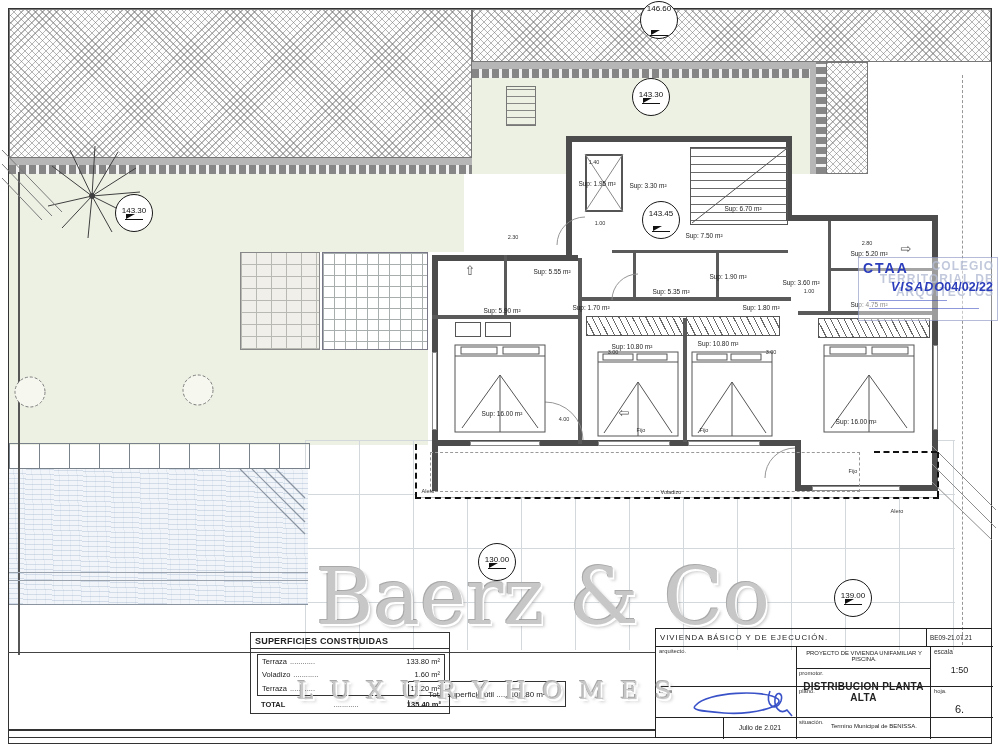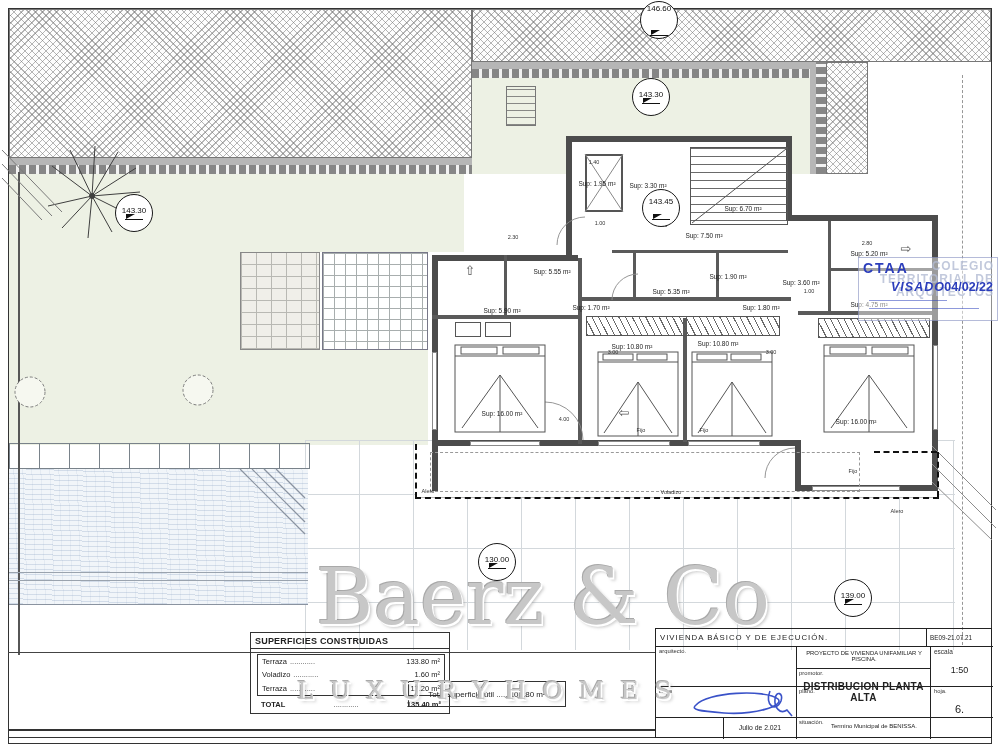--- a/index.html
+++ b/index.html
@@ -310,21 +310,21 @@
         <span class="bmline">
           <i></i>
         </span>
       </div>
       <div class="marker" style="left: 134px; top: 213px;">
         <span class="mtext">143.30</span>
         <span class="bmline">
           <i></i>
         </span>
       </div>
-      <div class="marker" style="left: 661px; top: 208px; gap: 9px;">
+      <div class="marker" style="left: 661px; top: 220px; gap: 9px;">
         <span class="mtext">143.45</span>
         <span class="bmline">
           <i></i>
         </span>
       </div>
       <div class="marker" style="left: 497px; top: 562px;">
         <span class="mtext">130.00</span>
         <span class="bmline">
           <i></i>
         </span>

